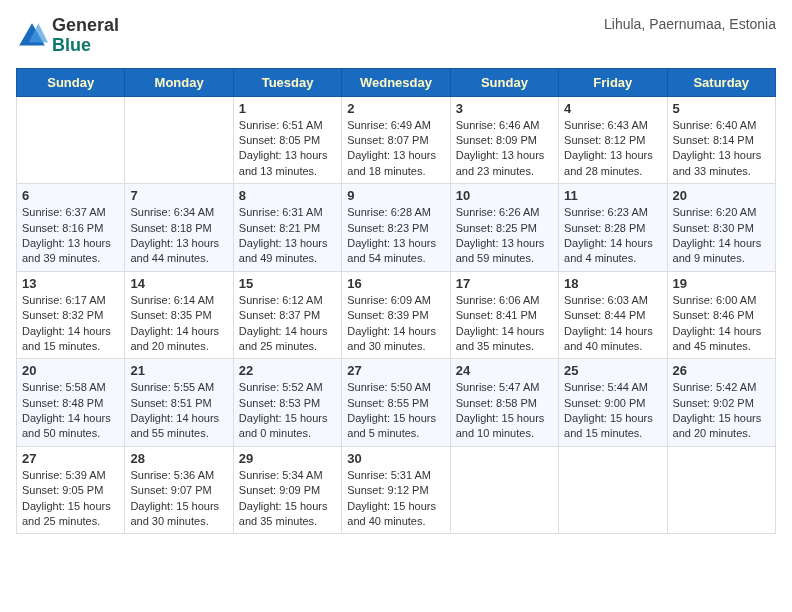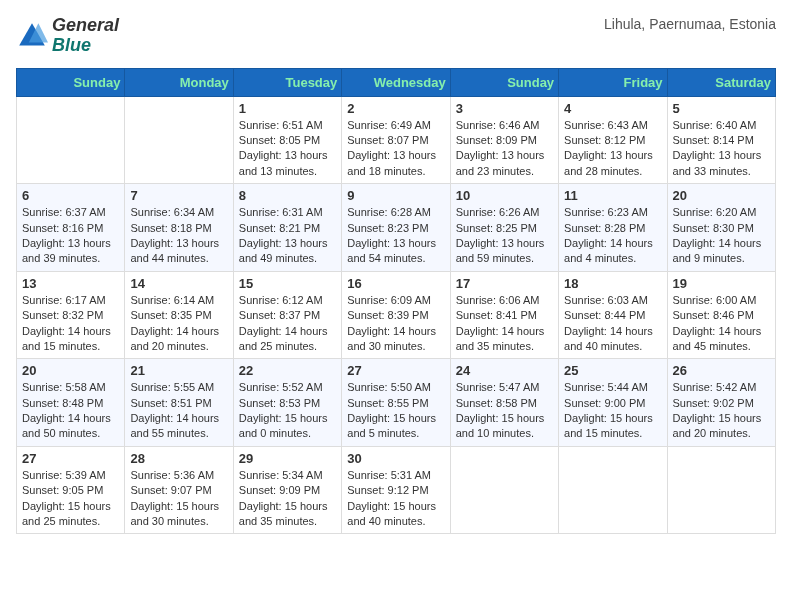--- a/index.html
+++ b/index.html
@@ -18,21 +18,20 @@
     }
     .logo {
       display: flex;
       align-items: center;
       gap: 4px;
     }
     .logo-text {
       display: flex;
       flex-direction: column;
       line-height: 1.1;
-      font-style: italic;
     }
     .logo-general {
       font-size: 18px;
       font-weight: bold;
       color: #333;
     }
     .logo-blue {
       font-size: 18px;
       font-weight: bold;
       color: #0f766e;
@@ -54,25 +53,25 @@
       color: #555;
       margin-left: 44px;
     }
     .calendar {
       width: 100%;
       border-collapse: collapse;
       border: 1px solid #ccc;
     }
     .calendar th {
       background-color: #1a6abf;
-      color: #86efac;
+      color: #fef9c3;
       font-size: 13px;
       font-weight: bold;
       padding: 6px 4px;
-      text-align: right;
+      text-align: center;
       border: 1px solid #1558a0;
     }
     .calendar td {
       vertical-align: top;
       border: 1px solid #ddd;
       padding: 4px 5px;
       width: calc(100% / 7);
       min-height: 80px;
       font-size: 11px;
       color: #333;

